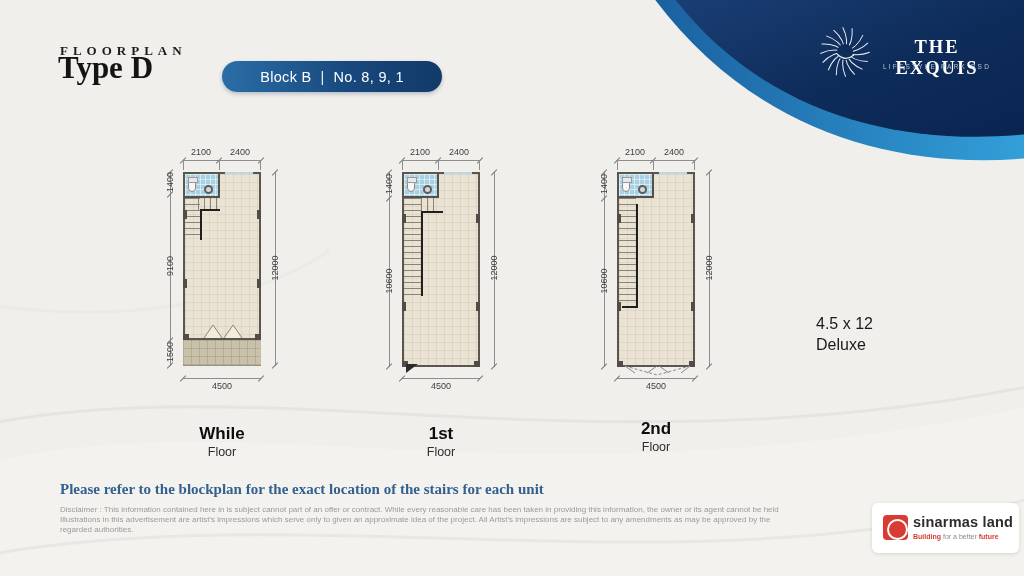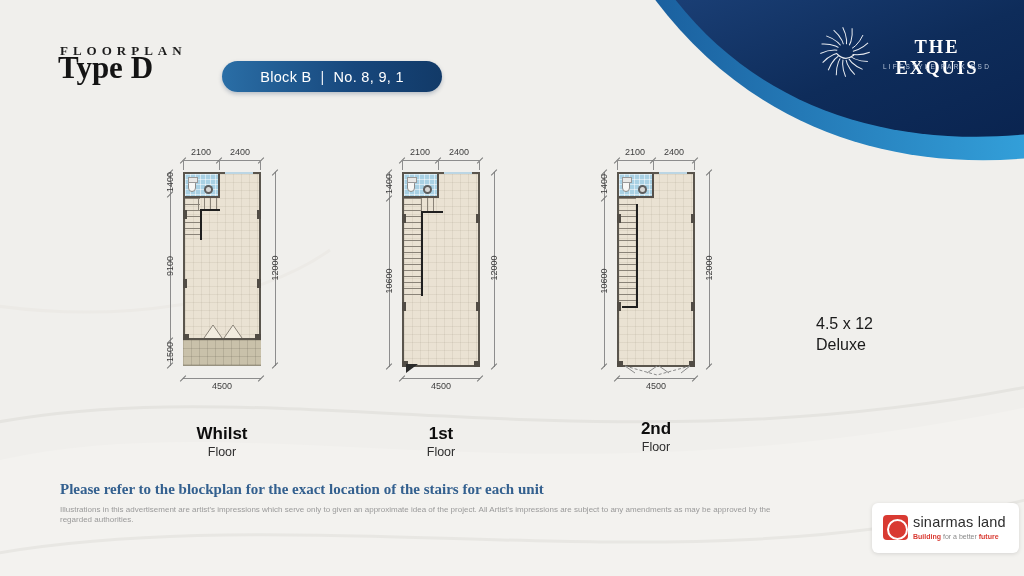--- a/index.html
+++ b/index.html
@@ -94,21 +94,21 @@
           white-space:nowrap; }
 
   .dev-card { left:872px; top:503px; width:147px; height:50px; background:#ffffff;
           border-radius:6px; box-shadow:0 1px 4px rgba(0,0,0,.12); }
   .dev-logo { position:absolute; left:11px; top:12px; width:25px; height:25px; border-radius:4px;
           background:#d93a32; }
   .dev-logo::before { content:""; position:absolute; left:4px; top:4px; width:17px; height:17px;
           border-radius:50%; border:2.5px solid #ffffff; }
   .dev-logo::after { content:""; position:absolute; left:9px; top:7px; width:7px; height:11px;
           border-radius:50%; border-left:2.5px solid #d93a32; transform:rotate(25deg); }
-  .dev-name { position:absolute; left:41px; top:11px; font-size:14.5px; font-weight:normal; color:#2d2d2d;
+  .dev-name { position:absolute; left:41px; top:11px; font-size:14.5px; font-weight:bold; color:#2d2d2d;
           letter-spacing:.2px; }
   .dev-tag { position:absolute; left:41px; top:30px; font-size:7px; color:#8a8a8a; }
   .dev-tag b { color:#d93a32; }
 </style>
 </head>
 <body>
 
 <svg id="bg-decor" width="1024" height="576" viewBox="0 0 1024 576">
   <path d="M -40,470 C 240,390 520,520 1060,400 L 1060,576 L -40,576 Z" fill="#f3f2ef"></path>
   <path d="M -40,430 C 250,360 600,480 1060,380" fill="none" stroke="#e5e4e0" stroke-width="3"></path>
@@ -310,21 +310,21 @@
     </svg>
   </div>
 
   <div class="dline" style="left:25px;top:234px;width:78px;height:1px;"></div>
   <span class="tick" style="left:21px;top:234px;"></span>
     <span class="tick" style="left:99px;top:234px;"></span>
   <div class="dlab" style="left:44px;top:237px;">4500</div>
 </div>
 
 <div class="floor-label" style="left:160px;top:424px;">
-  <div class="big">Whilst</div>
+  <div class="big">While</div>
   <div class="small">Floor</div>
 </div>
 <div class="floor-label" style="left:379px;top:424px;">
   <div class="big">1st</div>
   <div class="small">Floor</div>
 </div>
 <div class="floor-label" style="left:594px;top:419px;">
   <div class="big">2nd</div>
   <div class="small">Floor</div>
 </div>
@@ -333,20 +333,21 @@
   <span class="lc-tl"></span>
     <span class="lc-tr"></span>
     <span class="lc-bl"></span>
     <span class="lc-br"></span>
 </div>
 <div class="layer legend-size">4.5 x 12</div>
 <div class="layer legend-type">Deluxe</div>
 
 <div class="layer note">Please  refer to the blockplan for the exact location of the stairs for each unit</div>
 <div class="layer disclaimer">
+  <div>Disclaimer : This information contained here in is subject cannot part of an offer or contract. While every reasonable care has been taken in providing this information, the owner or its agent cannot be held</div>
   <div>Illustrations in this advertisement are artist's impressions which serve only to given an approximate idea of the project. All Artist's impressions are subject to any amendments as may be approved by the</div>
   <div>regarded authorities.</div>
 </div>
 
 <div class="layer dev-card">
   <div class="dev-logo"></div>
   <div class="dev-name">sinarmas land</div>
   <div class="dev-tag"><b>Building</b><span> for a better </span><b>future</b></div>
 </div>
 

